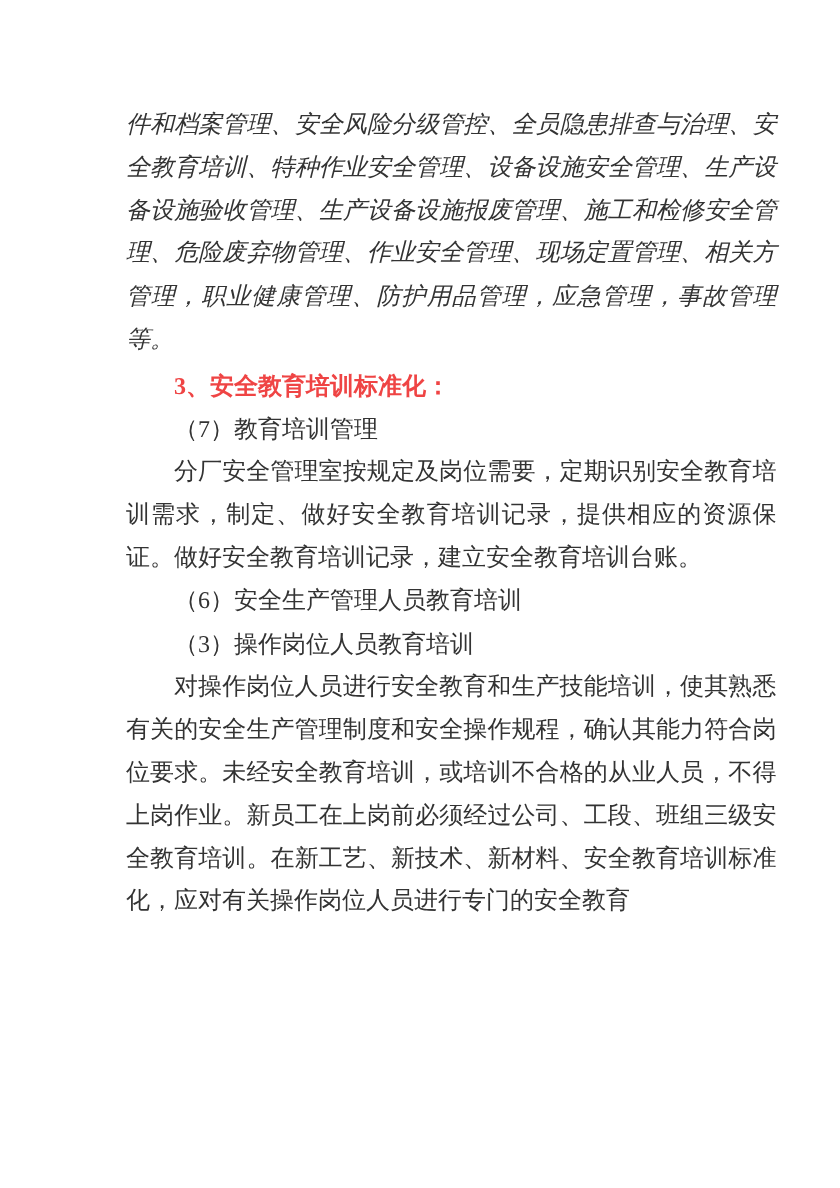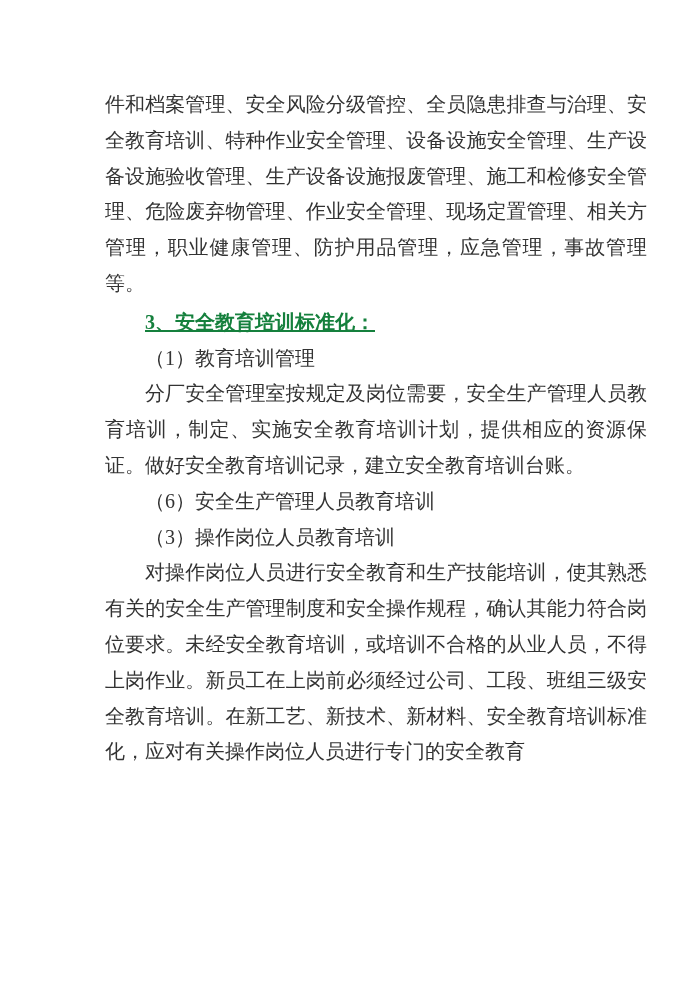--- a/index.html
+++ b/index.html
@@ -22,32 +22,32 @@
     text-align: justify;
     text-justify: inter-character;
     word-break: break-all;
   }
   .page p {
     margin: 0;
     text-indent: 2em;
   }
   .page p.continuation {
     text-indent: 0;
+    font-style: italic;
   }
   .page p.heading {
     font-weight: bold;
-    color: #15803d;
+    color: #ef4444;
     margin-top: 3px;
-    text-decoration: underline;
   }
 </style>
 </head>
 <body>
 
 <div class="page">
   <p class="continuation">件和档案管理、安全风险分级管控、全员隐患排查与治理、安全教育培训、特种作业安全管理、设备设施安全管理、生产设备设施验收管理、生产设备设施报废管理、施工和检修安全管理、危险废弃物管理、作业安全管理、现场定置管理、相关方管理，职业健康管理、防护用品管理，应急管理，事故管理等。</p>
   <p class="heading">3、安全教育培训标准化：</p>
-  <p>（1）教育培训管理</p>
-  <p>分厂安全管理室按规定及岗位需要，安全生产管理人员教育培训，制定、实施安全教育培训计划，提供相应的资源保证。做好安全教育培训记录，建立安全教育培训台账。</p>
+  <p>（7）教育培训管理</p>
+  <p>分厂安全管理室按规定及岗位需要，定期识别安全教育培训需求，制定、做好安全教育培训记录，提供相应的资源保证。做好安全教育培训记录，建立安全教育培训台账。</p>
   <p>（6）安全生产管理人员教育培训</p>
   <p>（3）操作岗位人员教育培训</p>
   <p>对操作岗位人员进行安全教育和生产技能培训，使其熟悉有关的安全生产管理制度和安全操作规程，确认其能力符合岗位要求。未经安全教育培训，或培训不合格的从业人员，不得上岗作业。新员工在上岗前必须经过公司、工段、班组三级安全教育培训。在新工艺、新技术、新材料、安全教育培训标准化，应对有关操作岗位人员进行专门的安全教育</p>
 </div>
 
 </body></html>

